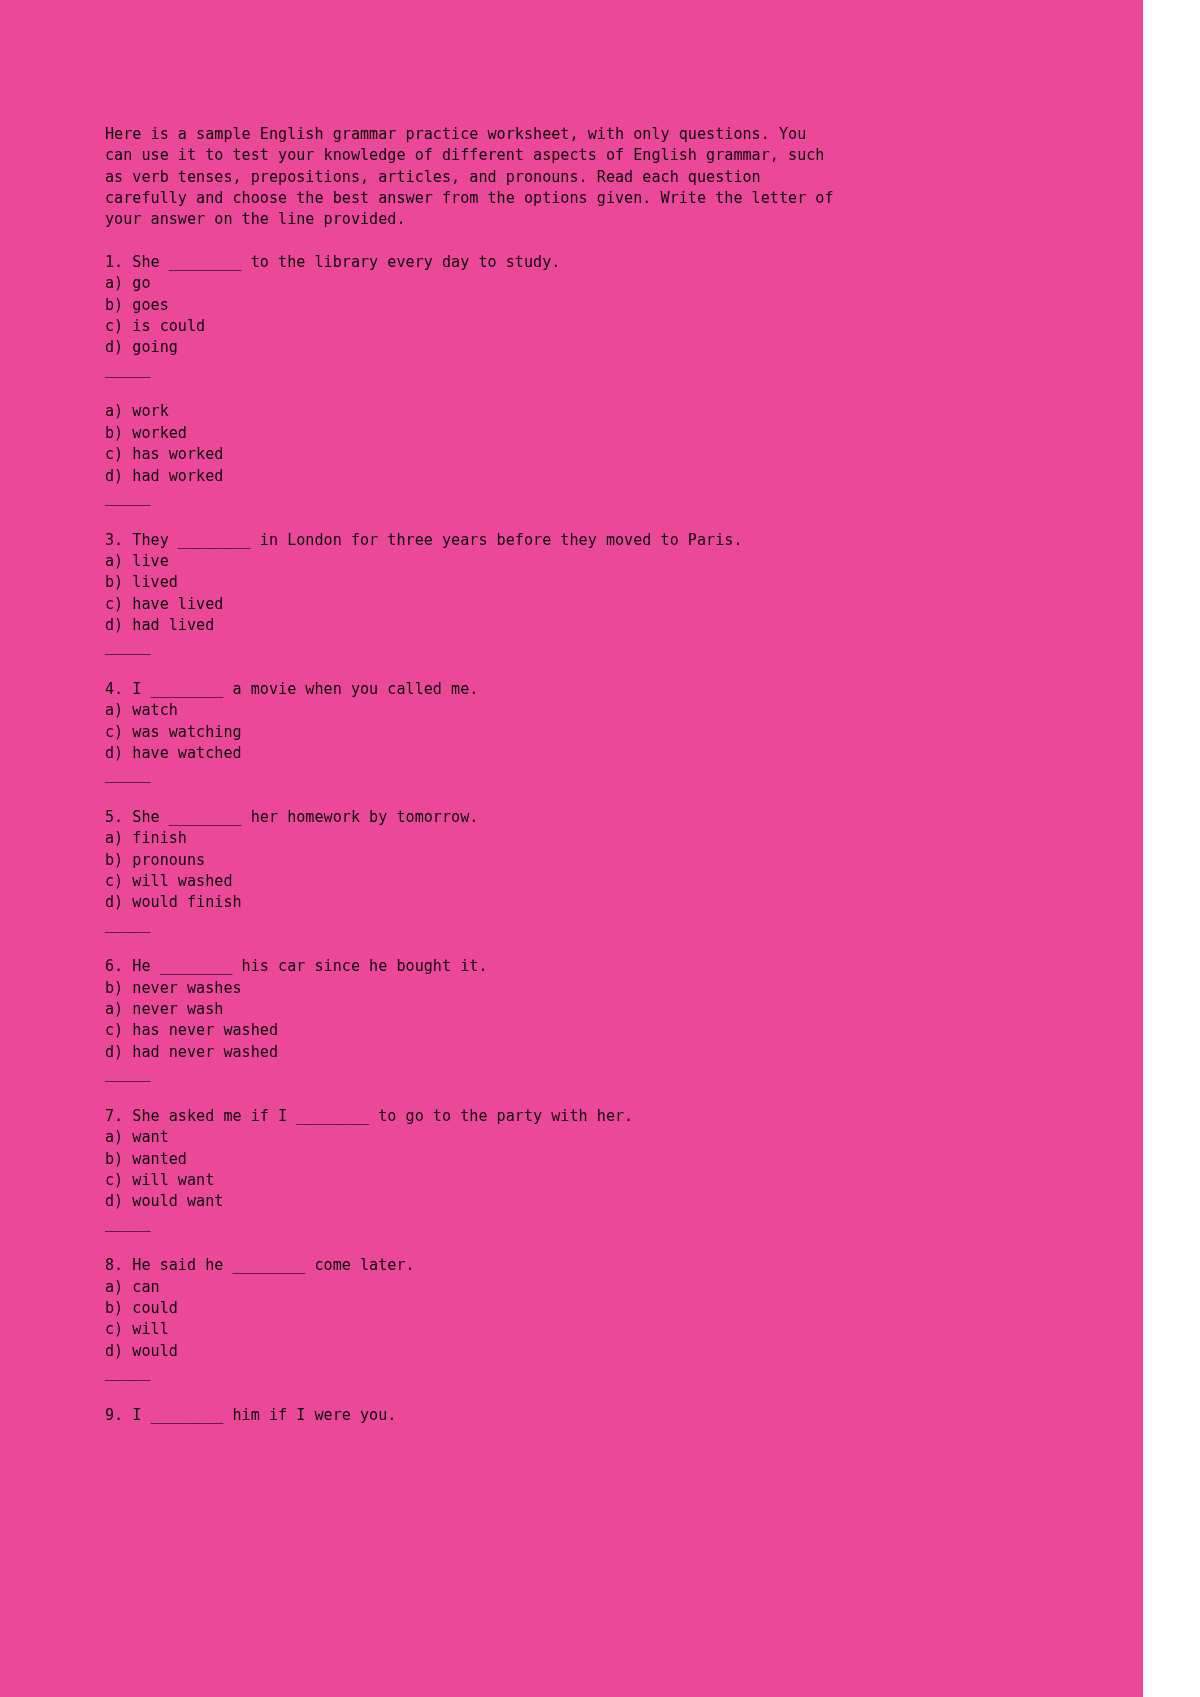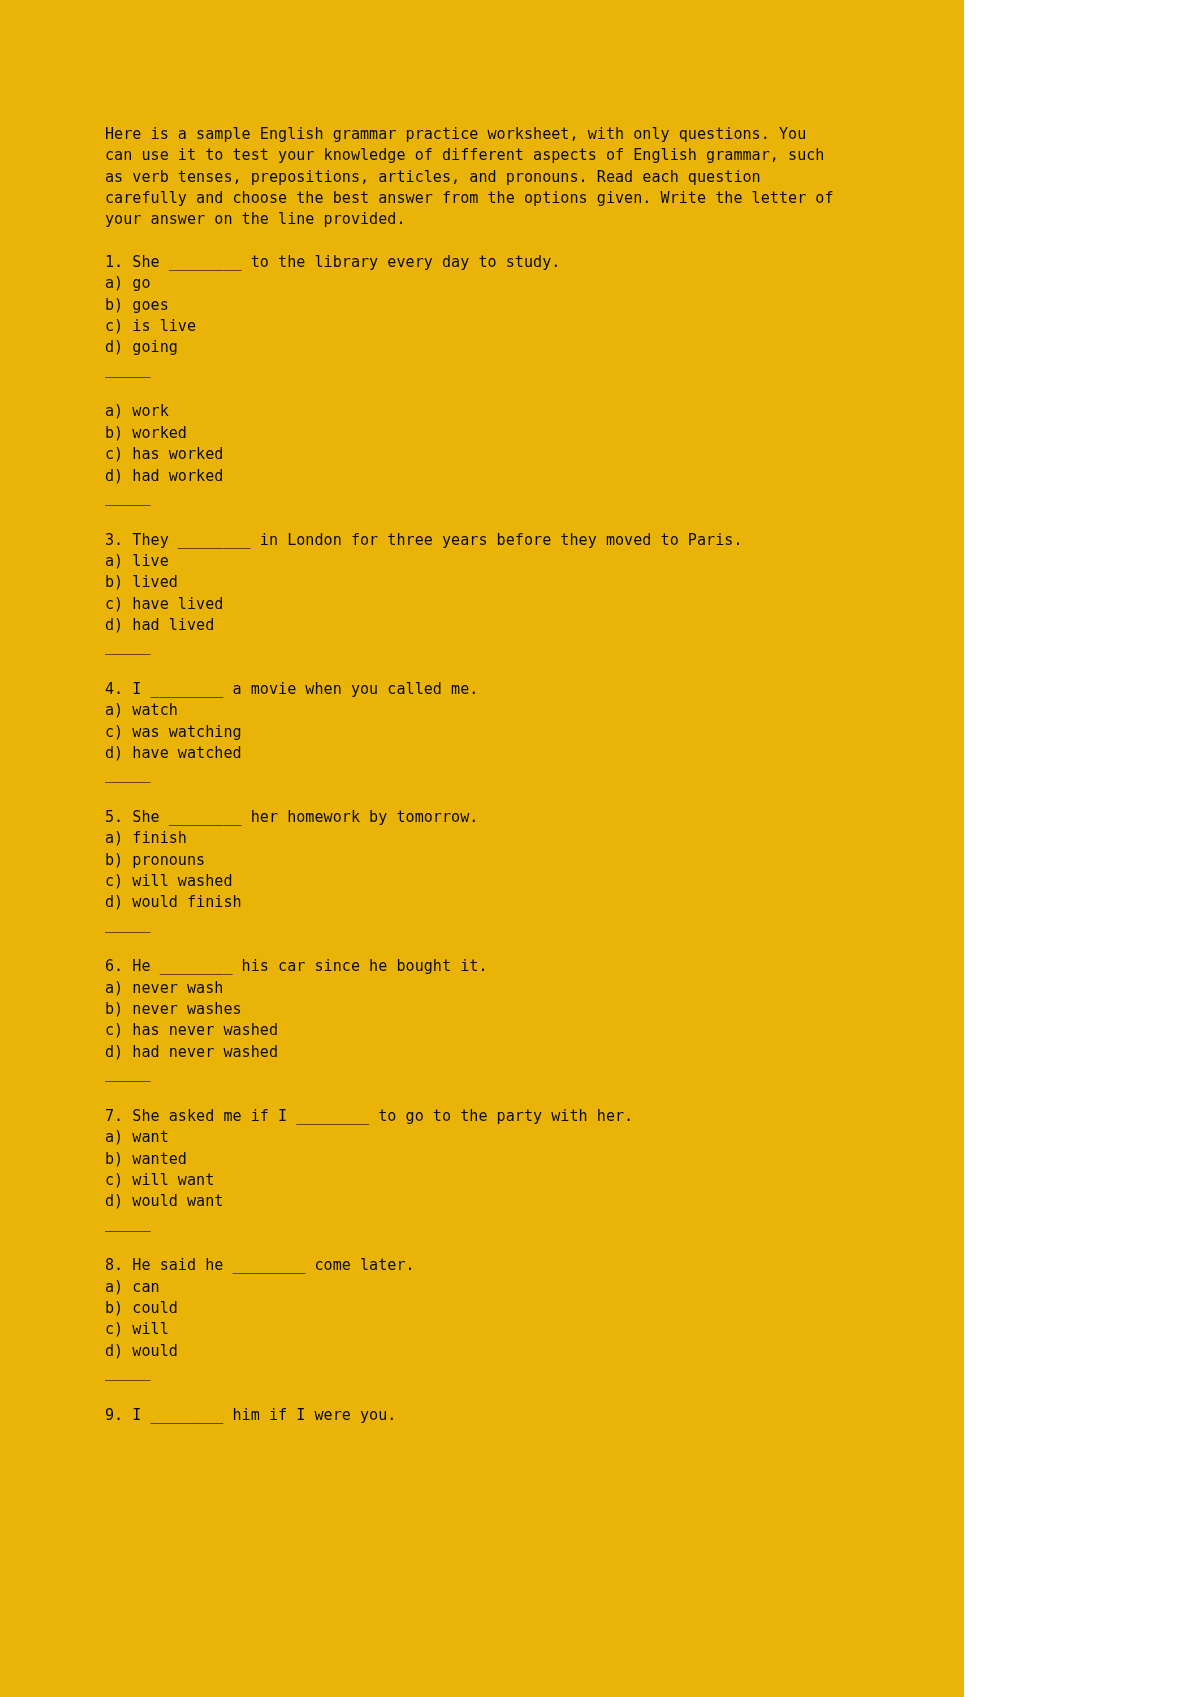--- a/index.html
+++ b/index.html
@@ -7,23 +7,23 @@
     margin: 0;
     padding: 0;
     background: #ffffff;
   }
   body {
     font-family: "DejaVu Sans Mono", "Liberation Mono", monospace;
     color: #000000;
   }
   .page {
     position: relative;
-    width: 964px;
+    width: 1143px;
     height: 1697px;
-    background: #eab308;
+    background: #ec4899;
     overflow: hidden;
     box-sizing: border-box;
   }
   .text-column {
     position: absolute;
     left: 105px;
     top: 124px;
     width: 960px;
   }
   .line {
@@ -52,21 +52,21 @@
     <div class="line intro-line">can use it to test your knowledge of different aspects of English grammar, such</div>
     <div class="line intro-line">as verb tenses, prepositions, articles, and pronouns. Read each question</div>
     <div class="line intro-line">carefully and choose the best answer from the options given. Write the letter of</div>
     <div class="line intro-line">your answer on the line provided.</div>
 
     <div class="line blank">&nbsp;</div>
 
     <div class="line q-stem">1. She ________ to the library every day to study.</div>
     <div class="line q-option">a) go</div>
     <div class="line q-option">b) goes</div>
-    <div class="line q-option">c) is live</div>
+    <div class="line q-option">c) is could</div>
     <div class="line q-option">d) going</div>
     <div class="line separator">_____</div>
     <div class="line blank">&nbsp;</div>
 
     <div class="line q-option">a) work</div>
     <div class="line q-option">b) worked</div>
     <div class="line q-option">c) has worked</div>
     <div class="line q-option">d) had worked</div>
     <div class="line separator">_____</div>
     <div class="line blank">&nbsp;</div>
@@ -88,22 +88,22 @@
 
     <div class="line q-stem">5. She ________ her homework by tomorrow.</div>
     <div class="line q-option">a) finish</div>
     <div class="line q-option">b) pronouns</div>
     <div class="line q-option">c) will washed</div>
     <div class="line q-option">d) would finish</div>
     <div class="line separator">_____</div>
     <div class="line blank">&nbsp;</div>
 
     <div class="line q-stem">6. He ________ his car since he bought it.</div>
+    <div class="line q-option">b) never washes</div>
     <div class="line q-option">a) never wash</div>
-    <div class="line q-option">b) never washes</div>
     <div class="line q-option">c) has never washed</div>
     <div class="line q-option">d) had never washed</div>
     <div class="line separator">_____</div>
     <div class="line blank">&nbsp;</div>
 
     <div class="line q-stem">7. She asked me if I ________ to go to the party with her.</div>
     <div class="line q-option">a) want</div>
     <div class="line q-option">b) wanted</div>
     <div class="line q-option">c) will want</div>
     <div class="line q-option">d) would want</div>

